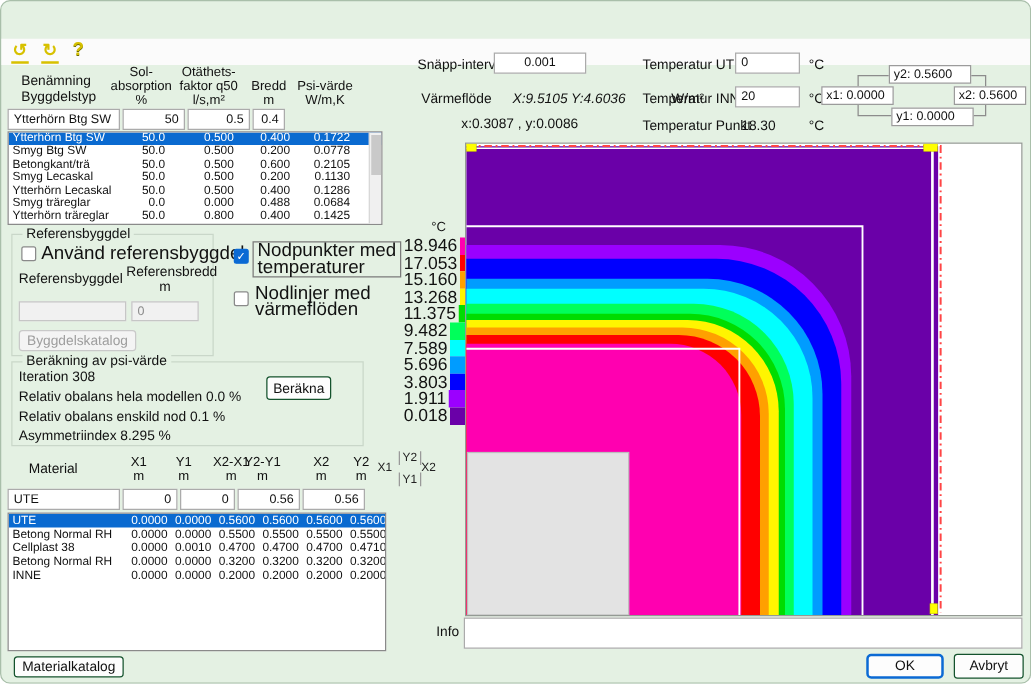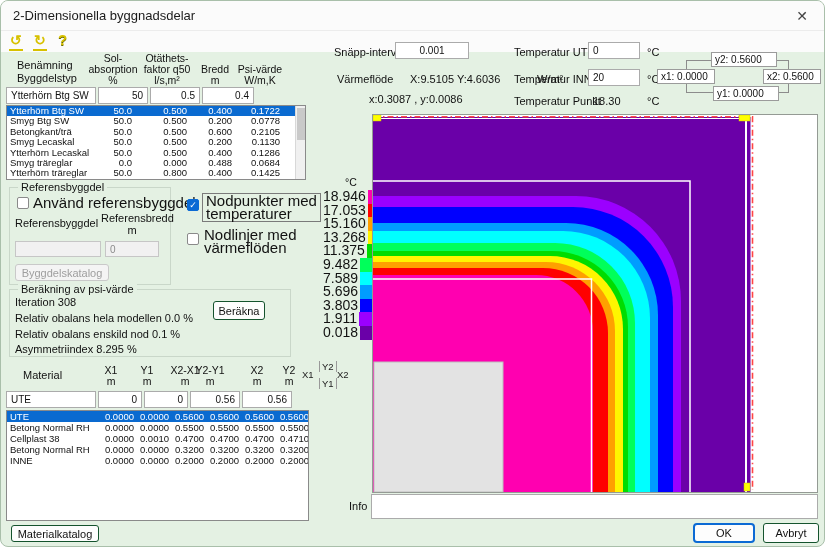--- a/index.html
+++ b/index.html
@@ -55,24 +55,20 @@
   .canvasbox{position:absolute;left:371px;top:113px;width:446px;height:379px;background:#fff;border:1px solid #949A94;}
   .coordrect{position:absolute;left:685px;top:59px;width:103px;height:33px;border:1px solid #8C8C8C;}
   .cbox{position:absolute;background:#fff;border:1px solid #9B9B9B;font-size:10px;display:flex;align-items:center;padding:0 3px;white-space:nowrap;}
   .axislbl{position:absolute;font-size:9.5px;white-space:nowrap;color:#222;}
 </style>
 </head>
 <body>
 
 <div class="dlg">
 
-  <div class="titlebar">
-    <span class="title">2-Dimensionella byggnadsdelar</span>
-    <span class="closebtn">✕</span>
-  </div>
 
   <div class="toolbar">
     <span class="ticon" style="left:8px;">↺</span>
     <span class="ticon" style="left:32px;">↻</span>
     <span class="ticon q" style="left:56px;">?</span>
   </div>
 
   <div class="hdr" style="left:16px;top:58px;text-align:left;font-size:11px;line-height:13px;">
     <span>Benämning</span><br><span>Byggdelstyp</span>
   </div>
@@ -85,21 +81,21 @@
   <div class="hdr" style="left:196px;top:63px;width:36px;">
     <span>Bredd</span><br><span>m</span>
   </div>
   <div class="hdr" style="left:236px;top:63px;width:46px;">
     <span>Psi-värde</span><br><span>W/m,K</span>
   </div>
 
   <div class="inp" style="left:5px;top:86px;width:90px;height:17px;">Ytterhörn Btg SW</div>
   <div class="inp num" style="left:97px;top:86px;width:50px;height:17px;">50</div>
   <div class="inp num" style="left:149px;top:86px;width:50px;height:17px;">0.5</div>
-  <div class="inp num" style="left:201px;top:86px;width:52px;height:17px;">0.4</div>
+  <div class="inp num" style="left:201px;top:86px;width:26px;height:17px;">0.4</div>
 
   <div class="list r1" style="left:5px;top:104px;width:300px;height:75px;">
 
     <div class="sbar">
         <div class="sthumb"></div>
       </div>
 
       <div class="row sel">
         <span class="cn">Ytterhörn Btg SW</span>
         <span class="cv c1">50.0</span>
@@ -257,21 +253,21 @@
         <span class="cv m">0.2000</span>
         <span class="cv m">0.2000</span>
         <span class="cv m">0.2000</span>
       </div>
     </div>
   <div class="btn" style="left:10px;top:524px;width:88px;height:17px;">Materialkatalog</div>
 
   <span class="lbl" style="left:333px;top:45px;">Snäpp-intervall</span>
   <div class="inp ctr" style="left:394px;top:41px;width:74px;height:17px;">0.001</div>
   <span class="lbl" style="left:336px;top:72px;">Värmeflöde</span>
-  <span class="lbl" style="left:409px;top:72px;">X:9.5105 Y:4.6036</span>
+  <span class="lbl" style="left:409px;top:72px;font-style:italic;">X:9.5105 Y:4.6036</span>
   <span class="lbl" style="left:536px;top:72px;">W/m²</span>
   <span class="lbl" style="left:368px;top:92px;">x:0.3087 , y:0.0086</span>
 
   <span class="lbl" style="left:513px;top:45px;">Temperatur UTE</span>
   <div class="inp" style="left:587px;top:41px;width:52px;height:17px;">0</div>
   <span class="lbl" style="left:646px;top:45px;">°C</span>
   <span class="lbl" style="left:513px;top:72px;">Temperatur INNE</span>
   <div class="inp" style="left:587px;top:68px;width:52px;height:17px;">20</div>
   <span class="lbl" style="left:646px;top:72px;">°C</span>
   <span class="lbl" style="left:513px;top:94px;">Temperatur Punkt</span>

